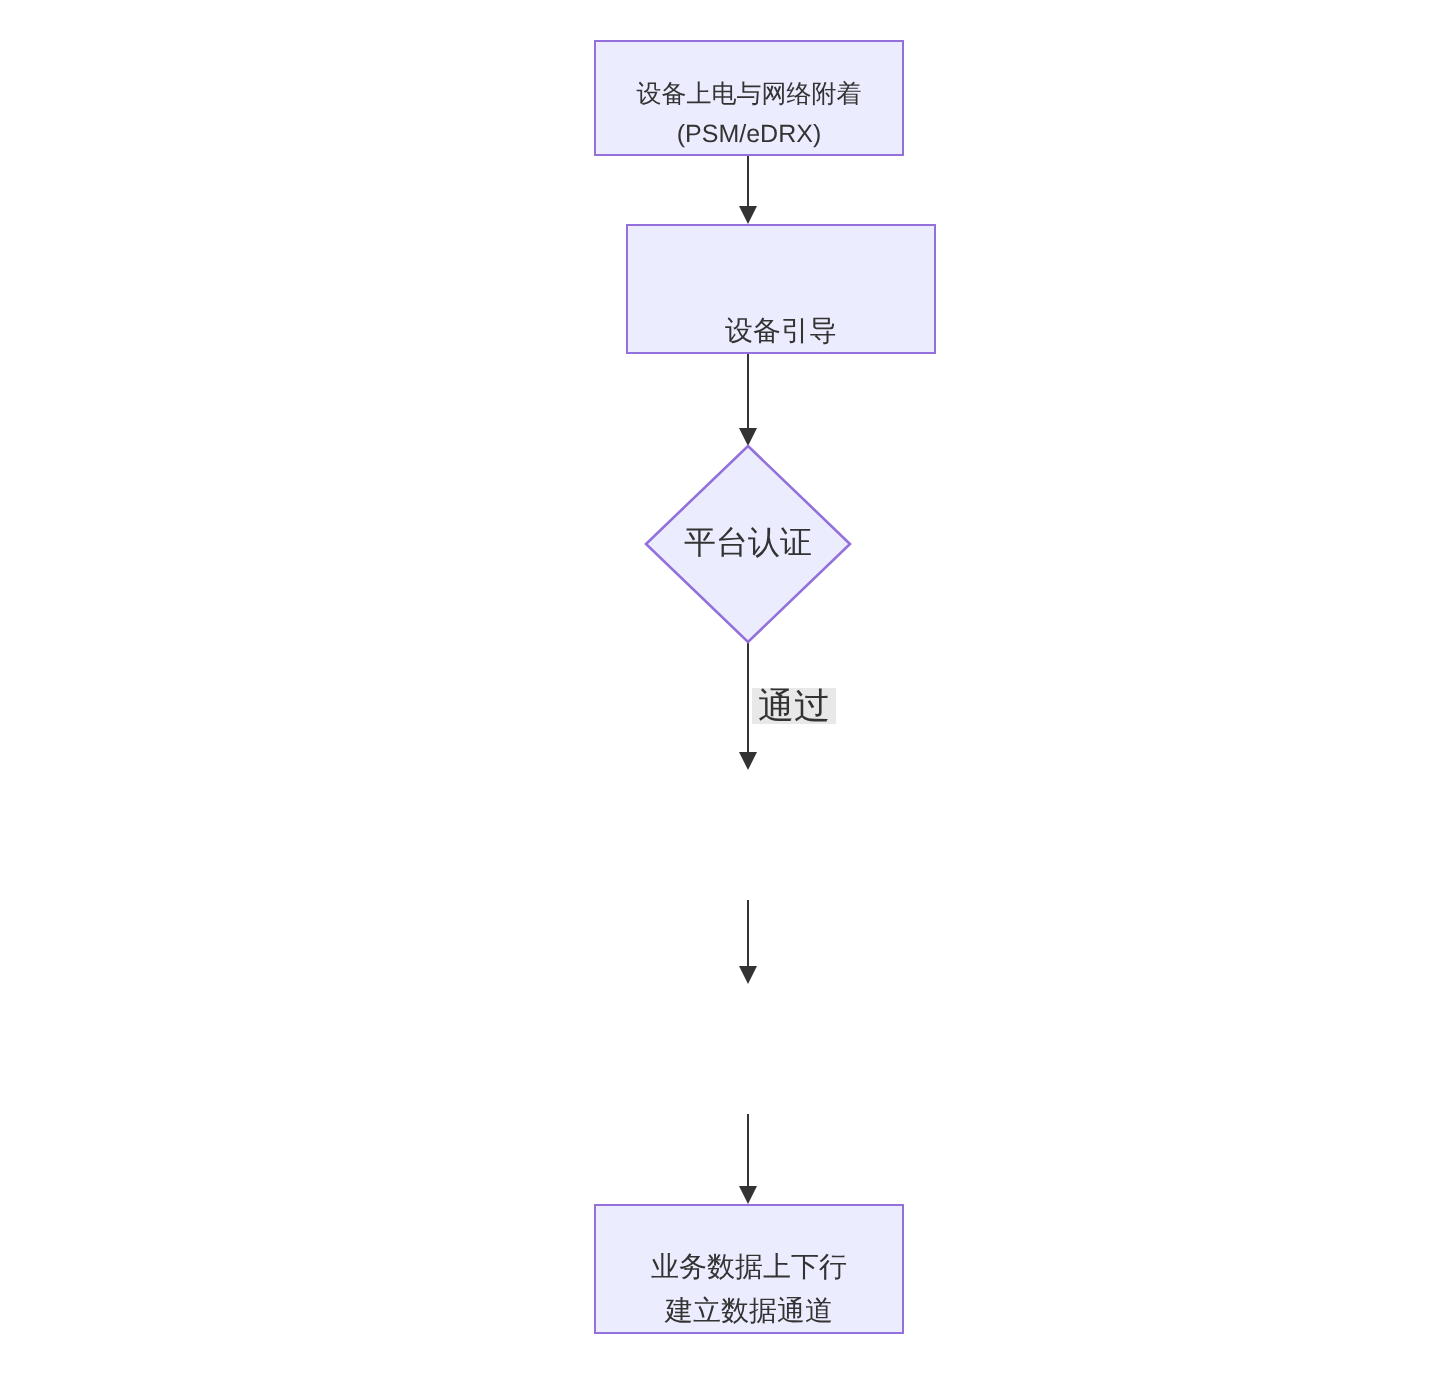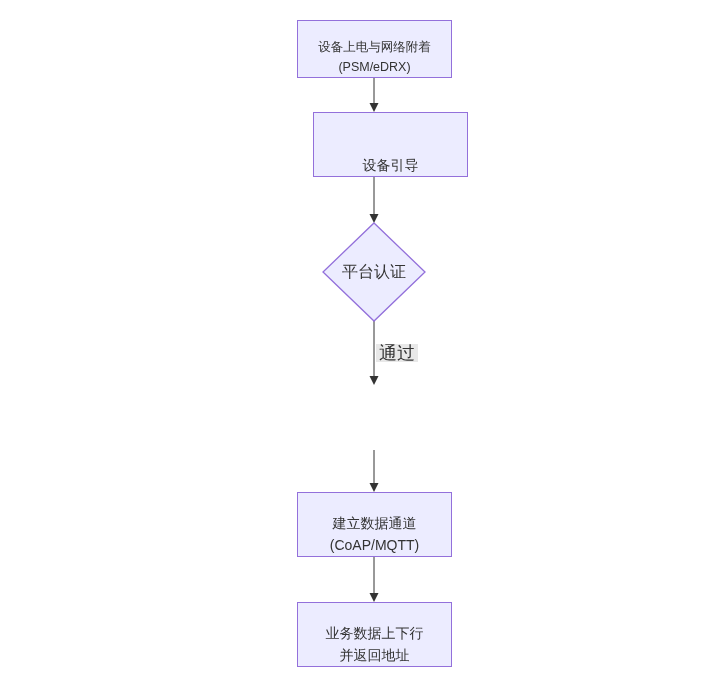--- a/index.html
+++ b/index.html
@@ -122,23 +122,19 @@
 
   <div class="node" id="node-bootstrap">
     <span class="line">设备引导</span>
   </div>
 
   <div class="diamond-label">平台认证</div>
 
   <div class="edge-label">通过</div>
 
 
-  <div class="node" id="node-data-channel">
-    <span class="line">建立数据通道</span>
-    <span class="line">(CoAP/MQTT)</span>
-  </div>
 
   <div class="node" id="node-business-data">
     <span class="line">业务数据上下行</span>
-    <span class="line">并返回地址</span>
+    <span class="line">建立数据通道</span>
   </div>
 
 </div>
 
 </body></html>

